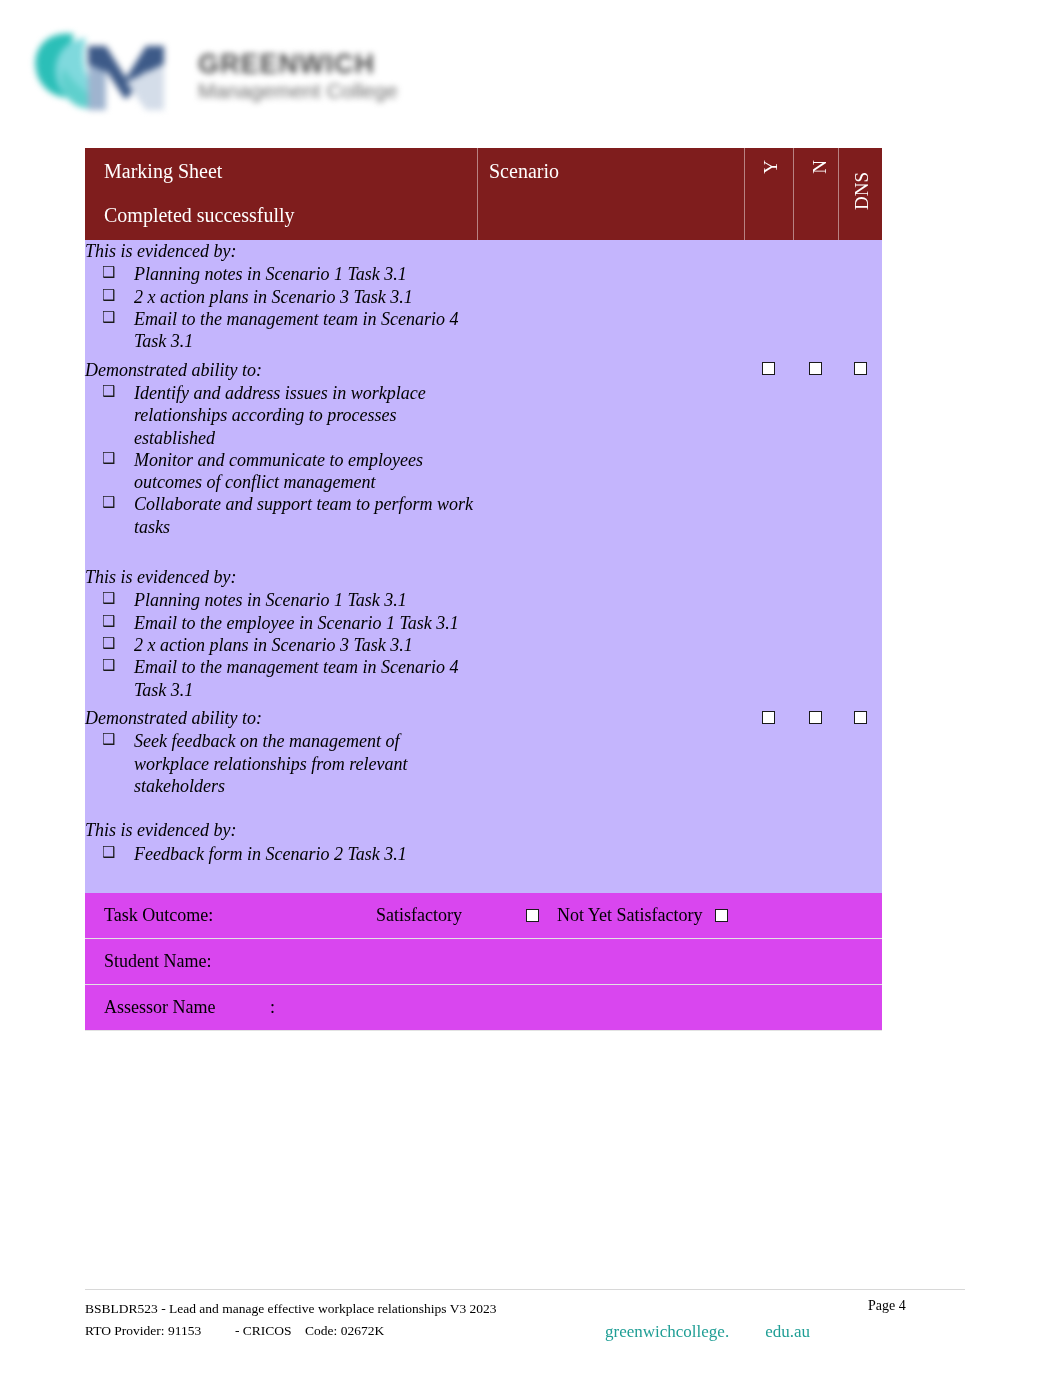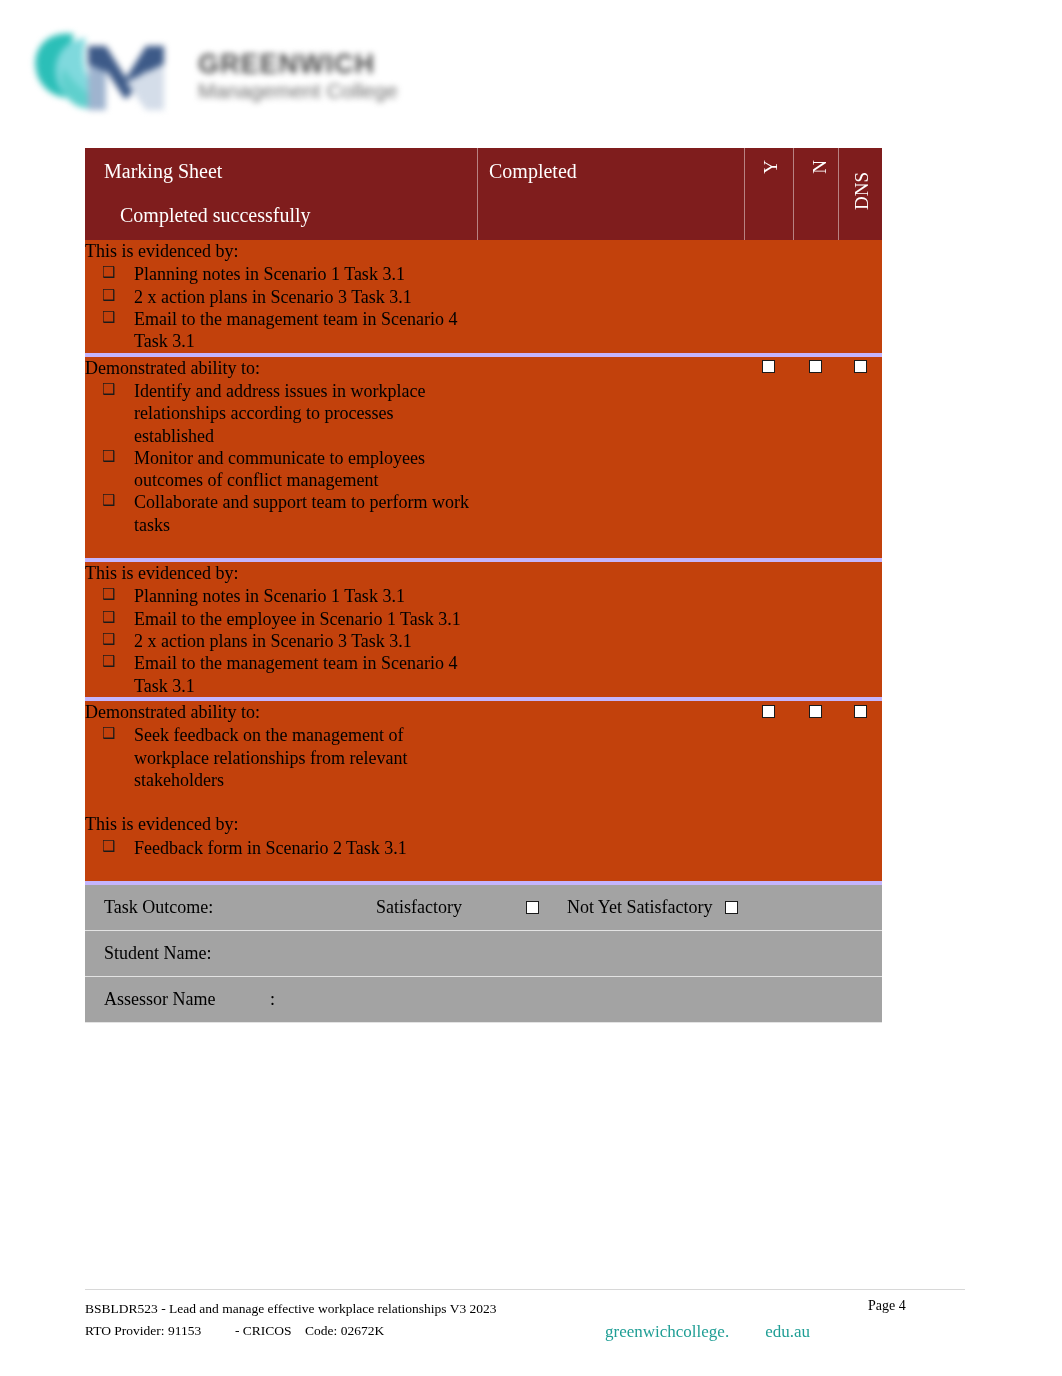--- a/index.html
+++ b/index.html
@@ -84,21 +84,20 @@
   .hdr-row td.hc-sep { box-shadow: inset 1px 0 0 rgba(255,255,255,0.45); }
   .hdr-title {
     color: #ffffff;
     font-size: 20px;
     padding: 12px 0 0 19px;
     line-height: 1.15;
   }
   .hdr-title .sub {
     display: block;
     margin-top: 21px;
-    margin-left: 16px;
   }
   .hdr-comments {
     color: #ffffff;
     font-size: 20px;
     padding: 12px 0 0 12px;
   }
   .vert-wrap {
     position: absolute;
     left: 0; right: 0; top: 0; bottom: 0;
   }
@@ -110,22 +109,23 @@
     transform: rotate(180deg);
     white-space: nowrap;
     line-height: 1;
   }
   .vert.v-y  { left: 17px; top: 12px; }
   .vert.v-n  { left: 17px; top: 12px; }
   .vert.v-dns{ left: 14px; top: 24px; }
 
   
   .body-row td {
-    background: #c2410c;
-    border-bottom: 4px solid #c4b5fd;
+    background: #c4b5fd;
+    border-bottom: 6px solid #c4b5fd;
+    font-style: italic;
   }
   .cell-left {
     padding: 9px 10px 10px 19px;
     font-size: 18px;
     line-height: 1.24;
   }
   .cell-comments { border-left: 1px solid #efefef; }
   .cell-chk {
     border-left: 1px solid #efefef;
     text-align: center;
@@ -159,34 +159,34 @@
     width: 13px;
     height: 13px;
     border: 1.6px solid #1a1a1a;
     background: #ffffff;
     vertical-align: middle;
     box-sizing: border-box;
   }
 
   
   .formrow td {
-    background: #a3a3a3;
+    background: #d946ef;
     border-bottom: 1px solid #e3e3e3;
     height: 45px;
     vertical-align: middle;
   }
   .formrow td.fr-cell {
     padding: 0 0 0 19px;
     font-size: 18px;
   }
   .fr-inline { display: flex; align-items: center; }
   .fr-label { width: 272px; flex: none; }
   .fr-sat { width: 150px; flex: none; }
   .fr-gap { display: inline-block; width: 12px; }
-  .fr-nys { margin-left: 16px; }
+  .fr-nys { margin-left: 6px; }
   .fr-box-a { margin-left: 0px; }
 
   
   .pg-foot {
     position: absolute;
     left: 85px;
     top: 1290px;
     width: 880px;
     font-family: "Liberation Serif", "DejaVu Serif", serif;
   }
@@ -253,21 +253,21 @@
 
     <tbody>
         <tr class="hdr-row">
       <td>
         <div class="hdr-title">
           <span>Marking Sheet</span>
           <span class="sub">Completed successfully</span>
         </div>
       </td>
       <td class="hc-sep">
-        <div class="hdr-comments">Completed</div>
+        <div class="hdr-comments">Scenario</div>
       </td>
       <td class="hc-sep">
         <div class="vert-wrap">
               <span class="vert v-y">Y</span>
             </div>
       </td>
       <td class="hc-sep">
         <div class="vert-wrap">
               <span class="vert v-n">N</span>
             </div>

